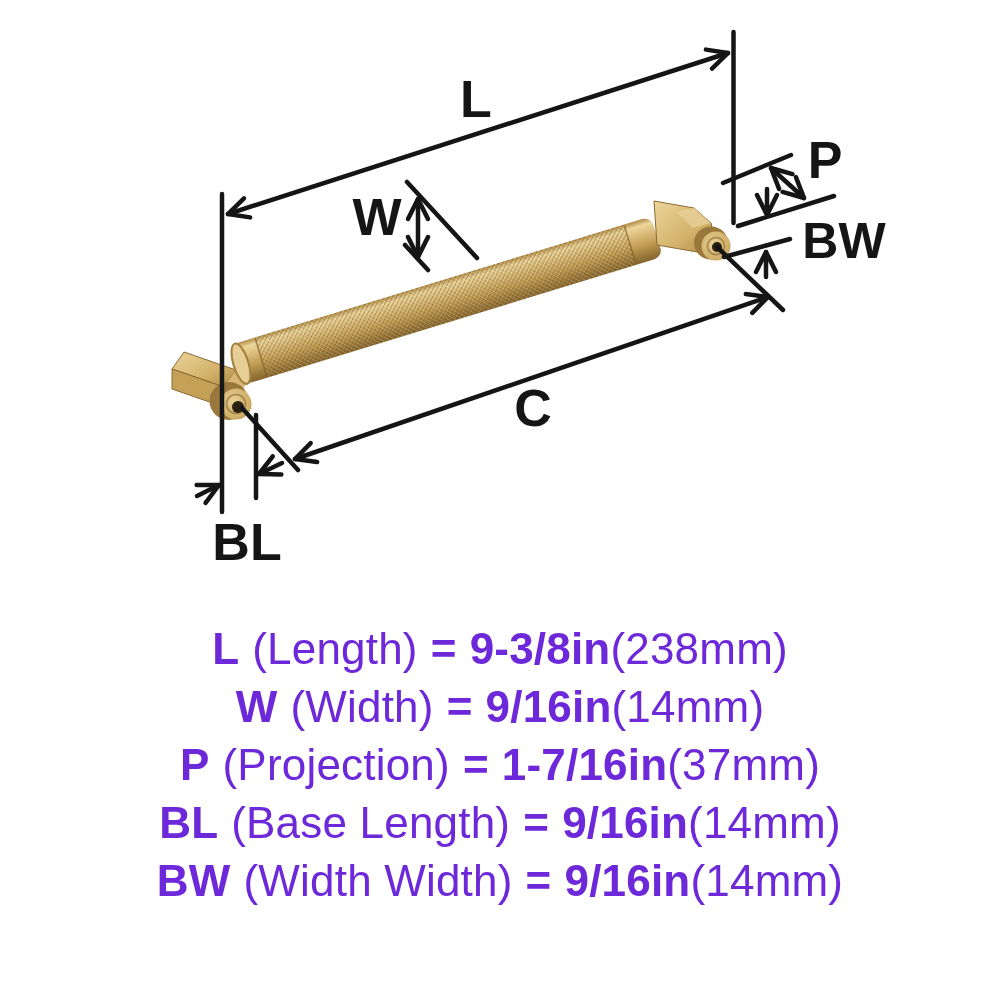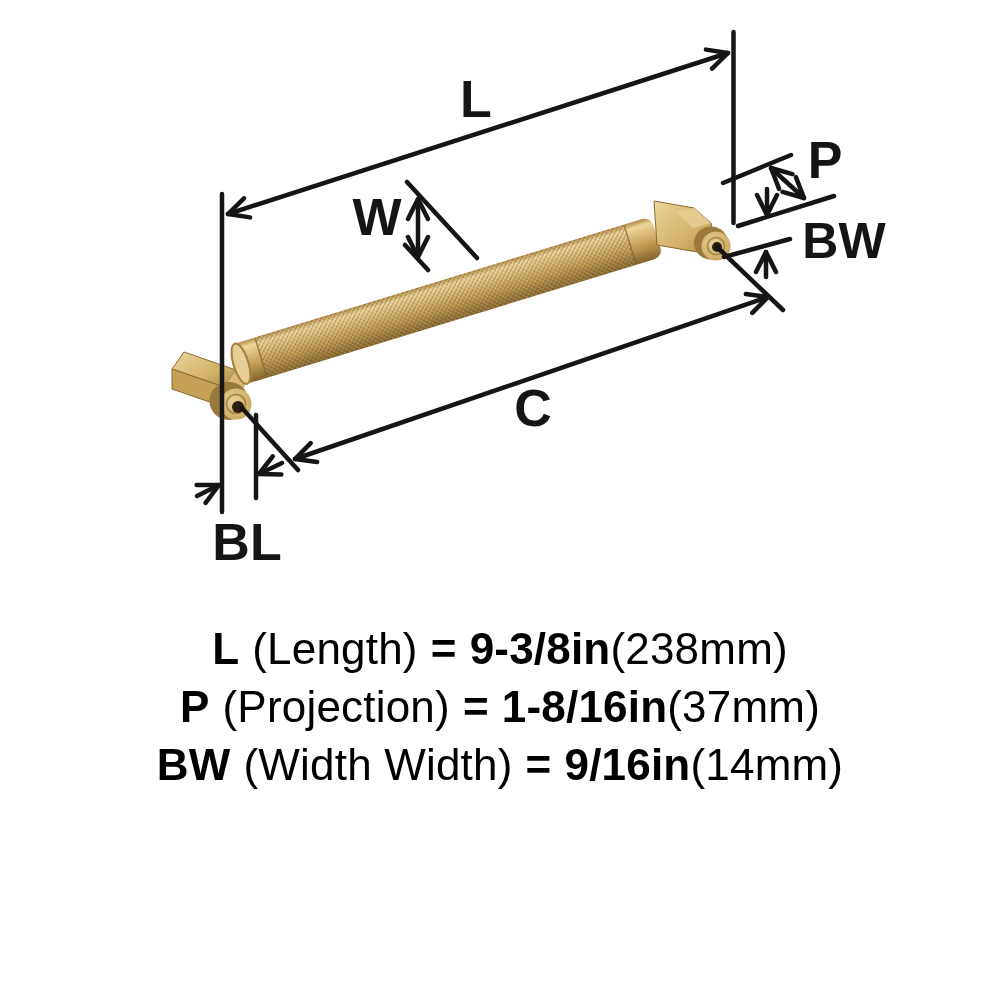--- a/index.html
+++ b/index.html
@@ -3,21 +3,21 @@
 <meta charset="utf-8">
 <style>
   html,body{margin:0;padding:0;background:#ffffff;}
   body{width:1000px;height:1000px;position:relative;font-family:"Liberation Sans",sans-serif;overflow:hidden;}
   .stage{position:absolute;left:0;top:0;width:1000px;height:1000px;background:#ffffff;}
   svg{display:block;}
   .dim-label{font-family:"Liberation Sans",sans-serif;font-weight:700;fill:#151515;}
   .spec-block{
     position:absolute;left:0;top:620px;width:1000px;
     display:flex;flex-direction:column;align-items:center;
-    color:#000000;
+    color:#6d28d9;
   }
   .spec-row{
     height:58px;line-height:58px;font-size:44px;white-space:nowrap;
     font-weight:400;letter-spacing:.2px;
   }
   .seg{display:inline-block;}
   .seg.code{font-weight:700;margin-right:13px;}
   .seg.name{font-weight:400;margin-right:13px;}
   .seg.eq{font-weight:700;margin-right:13px;}
   .seg.value{font-weight:700;margin-right:0;}
@@ -120,20 +120,26 @@
     <text x="844" y="258" text-anchor="middle" font-size="50" class="dim-label">BW</text>
     <text x="533" y="426" text-anchor="middle" font-size="52" class="dim-label">C</text>
     <text x="247" y="560" text-anchor="middle" font-size="52" class="dim-label">BL</text>
   </svg>
 
   <div class="spec-block">
     <div class="spec-row">
       <span class="seg code">L</span><span class="seg name">(Length)</span><span class="seg eq">=</span><span class="seg value">9-3/8in</span><span class="seg metric">(238mm)</span>
     </div>
     <div class="spec-row">
-      <span class="seg code">P</span><span class="seg name">(Projection)</span><span class="seg eq">=</span><span class="seg value">1-8/16in</span><span class="seg metric">(37mm)</span>
+      <span class="seg code">W</span><span class="seg name">(Width)</span><span class="seg eq">=</span><span class="seg value">9/16in</span><span class="seg metric">(14mm)</span>
+    </div>
+    <div class="spec-row">
+      <span class="seg code">P</span><span class="seg name">(Projection)</span><span class="seg eq">=</span><span class="seg value">1-7/16in</span><span class="seg metric">(37mm)</span>
+    </div>
+    <div class="spec-row">
+      <span class="seg code">BL</span><span class="seg name">(Base Length)</span><span class="seg eq">=</span><span class="seg value">9/16in</span><span class="seg metric">(14mm)</span>
     </div>
     <div class="spec-row">
       <span class="seg code">BW</span><span class="seg name">(Width Width)</span><span class="seg eq">=</span><span class="seg value">9/16in</span><span class="seg metric">(14mm)</span>
     </div>
   </div>
 
 </div>
 
 </body></html>

